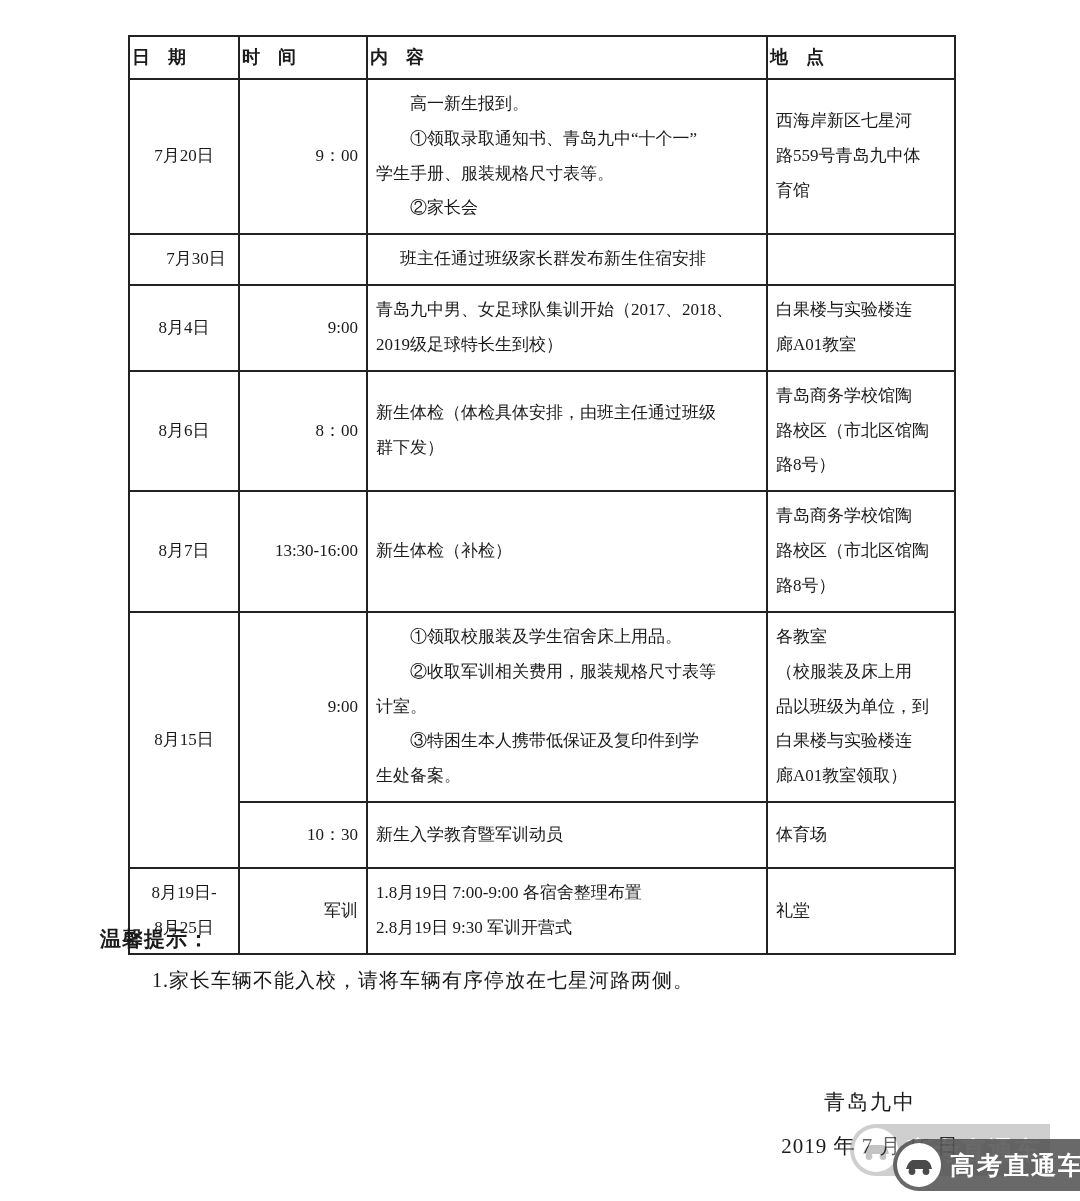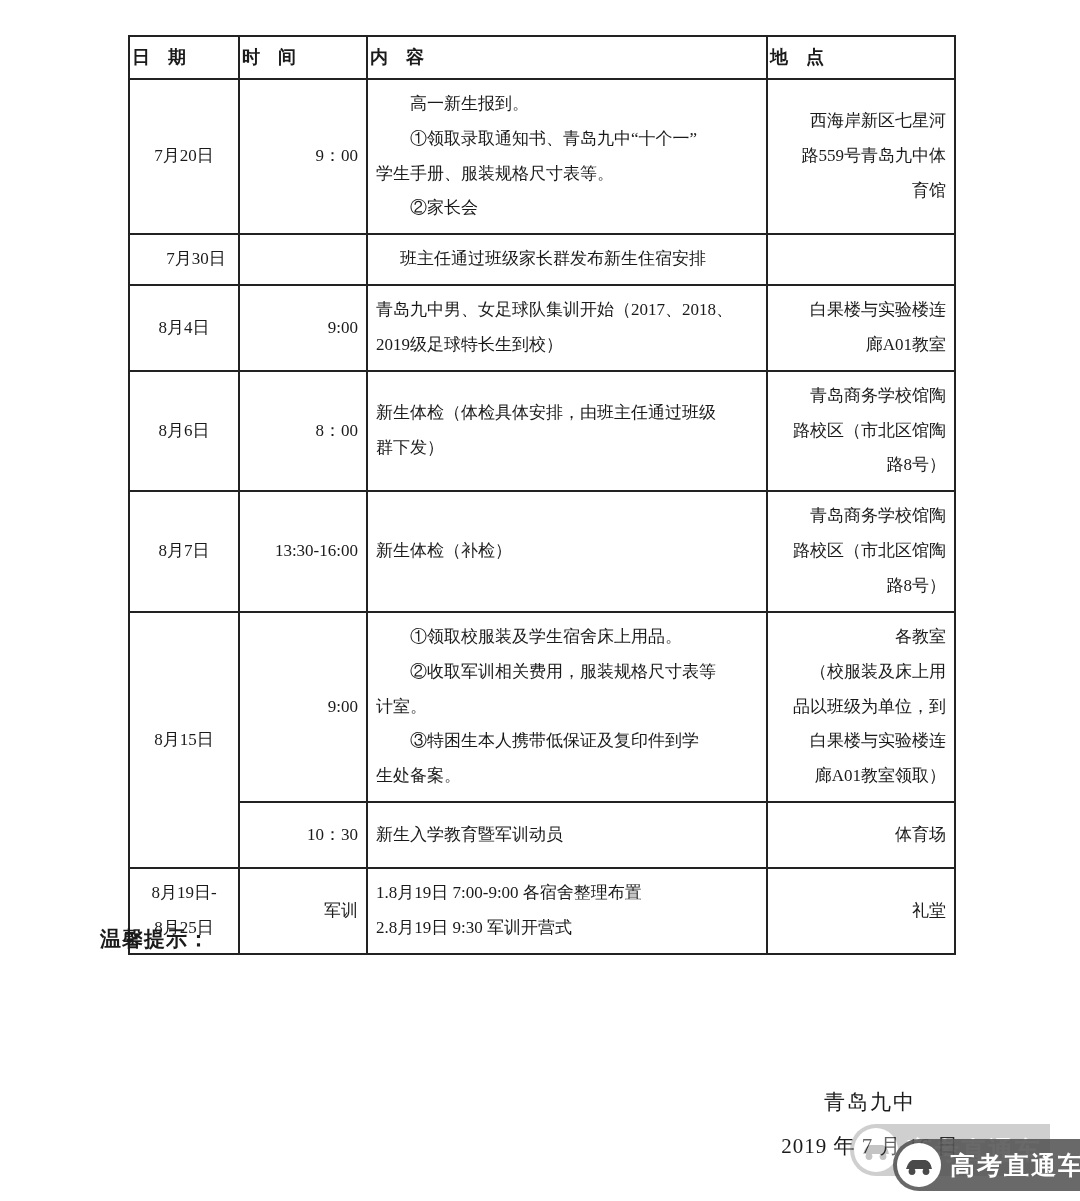--- a/index.html
+++ b/index.html
@@ -23,21 +23,21 @@
   table.schedule th {
     font-size:18px; font-weight:bold; height:38px; padding:2px; text-align:left;
   }
   .col-date  { width:110px; }
   .col-time  { width:128px; }
   .col-cont  { width:400px; }
   .col-loc   { width:188px; }
   td.c-date  { text-align:center; white-space:pre-line; }
   td.c-time  { text-align:right; }
   td.c-cont  { text-align:left;  white-space:pre-line; padding-left:10px; padding-right:8px;margin-left:11px; }
-  td.c-loc   { text-align:right; white-space:pre-line; }
+  td.c-loc   { text-align:left; white-space:pre-line; }
   tr.row-short td { height:40px;padding-left:32px; }
   tr.row-1030 td { height:66px; }
 
   
   .notes { position:absolute; left:100px; top:925px; width:900px; }
   .notes-title { font-size:21px; font-weight:bold; letter-spacing:1px; }
   .note-item { font-size:20px; margin-top:14px; padding-left:52px; letter-spacing:1px; }
 
   
   .signature { position:absolute; left:700px; top:1088px; width:340px; text-align:center; }
@@ -146,20 +146,21 @@
           <td class="c-cont">1.8月19日 7:00-9:00 各宿舍整理布置
 2.8月19日 9:30 军训开营式</td>
           <td class="c-loc">礼堂</td>
         </tr>
       </tbody>
     </table>
   </div>
 
   <div class="notes">
     <div class="notes-title">温馨提示：</div>
+    <div class="note-item">1.家长车辆不能入校，请将车辆有序停放在七星河路两侧。</div>
   </div>
 
   <div class="signature">
     <div class="sig-school">青岛九中</div>
     <div class="sig-date">2019 年 7 月 16 日</div>
   </div>
 
   <div class="watermark wm-faded">
     <span class="wm-logo">
       <svg width="46" height="46" viewBox="0 0 46 46">

